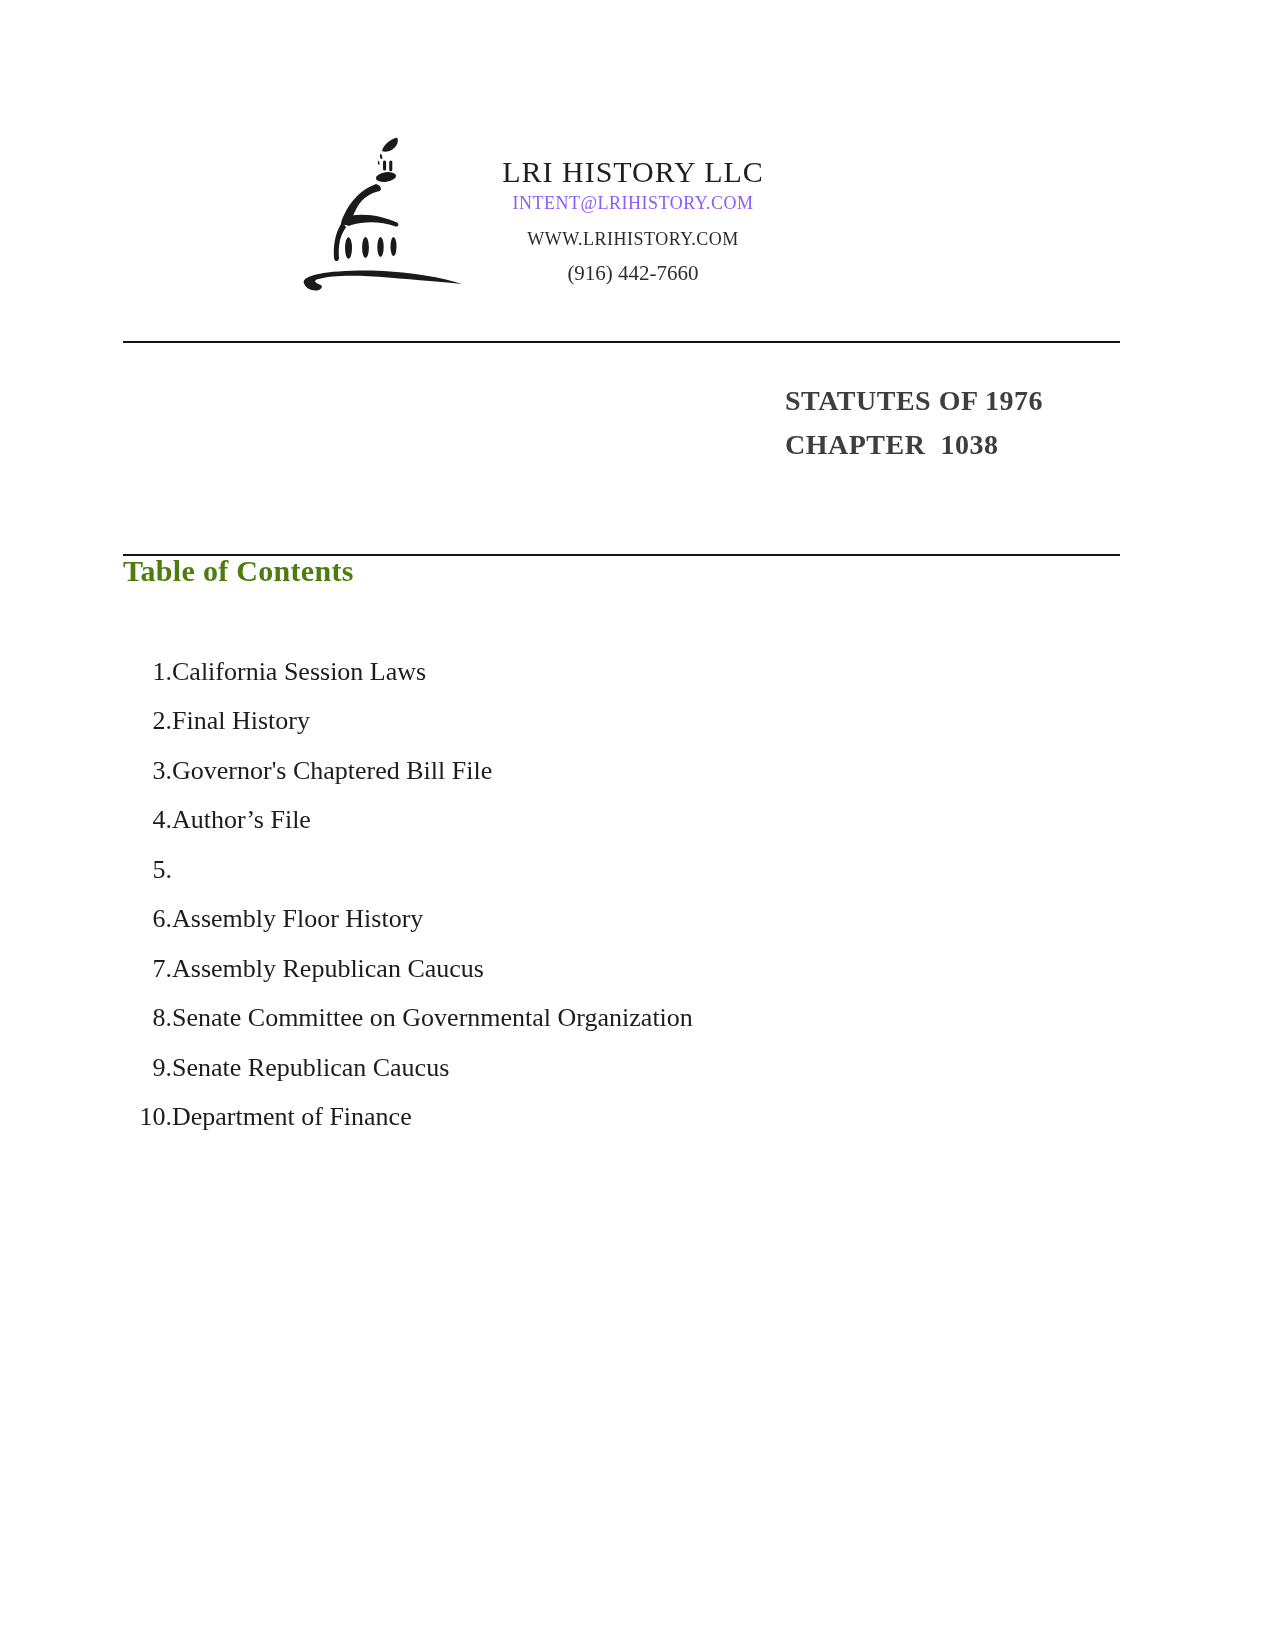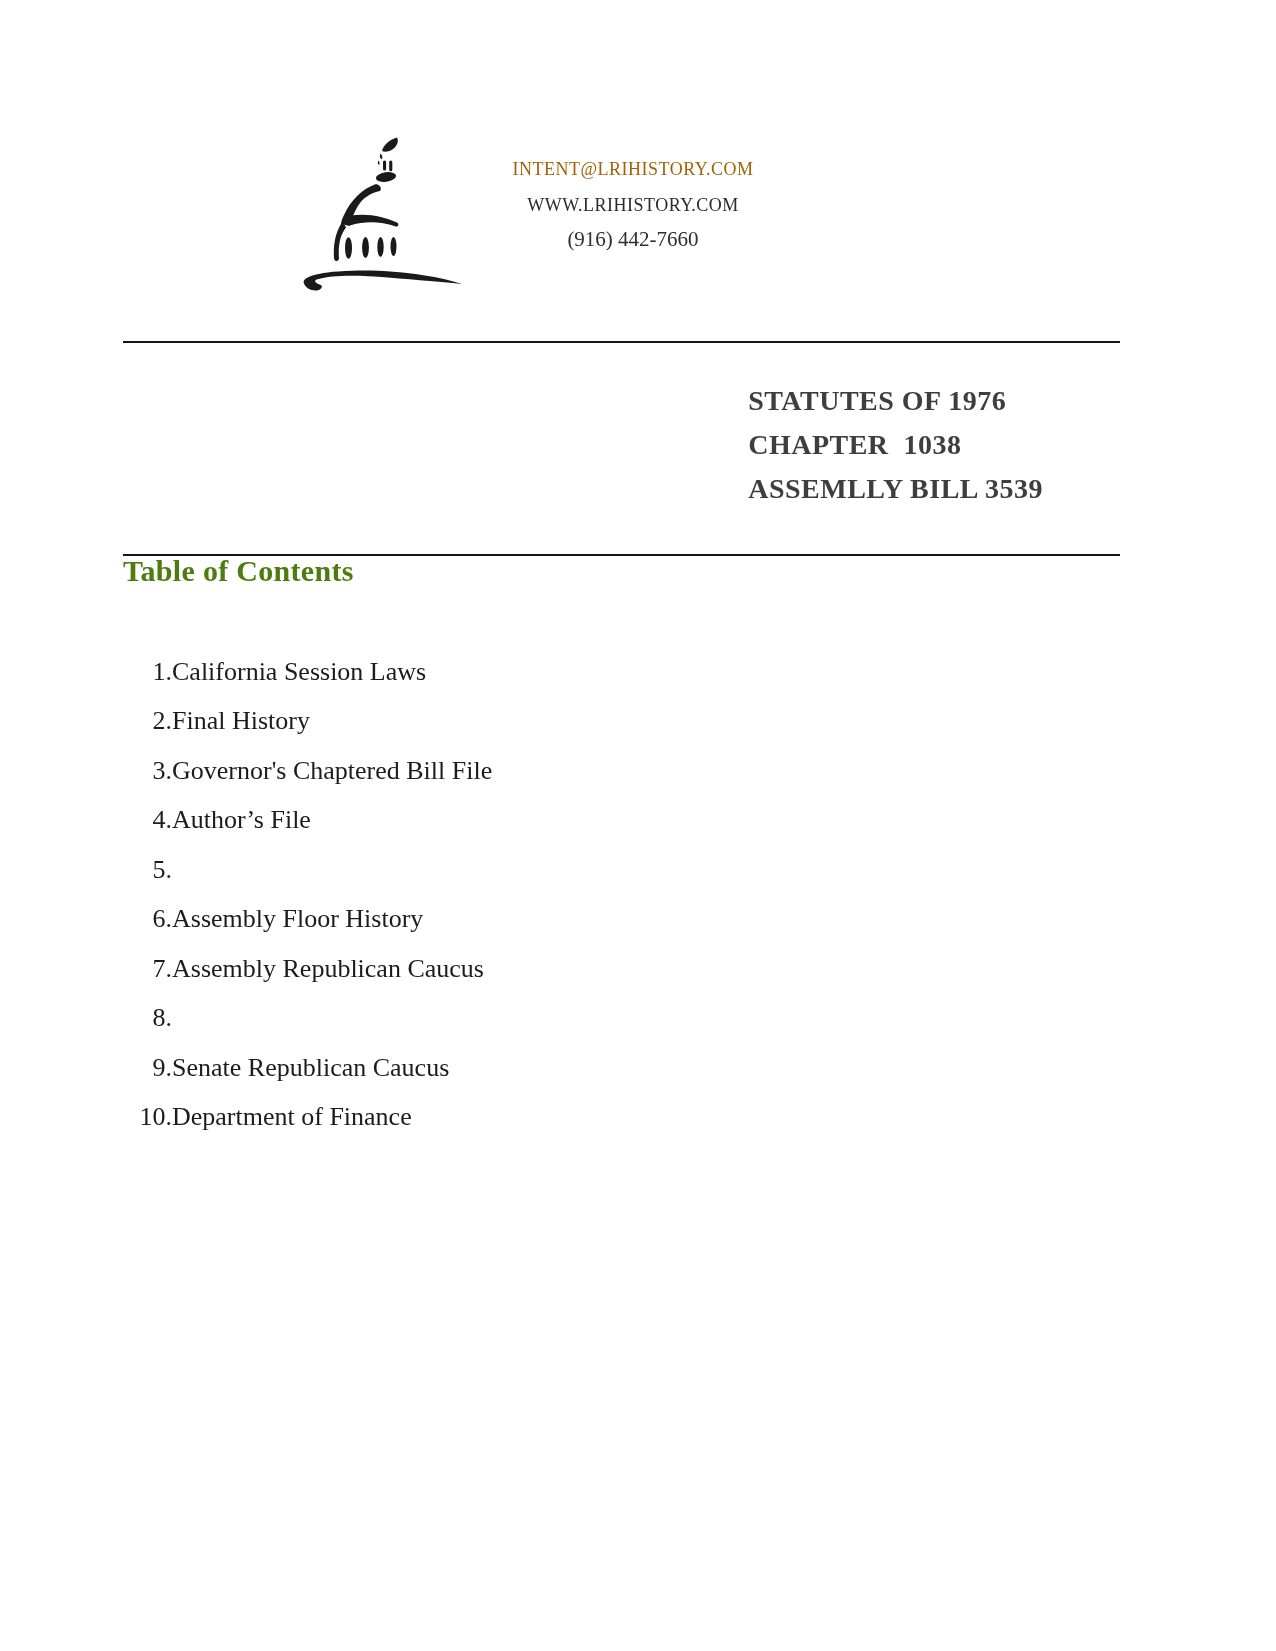--- a/index.html
+++ b/index.html
@@ -32,24 +32,23 @@
     text-align: center;
   }
   .company-name {
     font-size: 30px;
     letter-spacing: 1px;
     color: #1f1f1f;
     line-height: 40px;
     white-space: nowrap;
   }
   .contact-email {
-    margin-top: 6px;
     font-size: 18px;
     letter-spacing: 0.5px;
-    color: #a16207;
+    color: #8b5cf6;
     line-height: 23px;
   }
   .contact-web {
     margin-top: 13px;
     font-size: 18px;
     letter-spacing: 0.5px;
     color: #2a2a2a;
     line-height: 23px;
   }
   .contact-phone {
@@ -147,32 +146,32 @@
                C13,144 6.5,147 7.8,151
                C9.2,156.2 16,159.4 22,158.2
                C26,157.3 27.2,154 24.2,152.8
                C19,150.8 17.2,148.6 21.5,147.3
                C36,143 62,143 92,145.6
                C122,148.2 148,150.4 166,152 Z"></path>
     </g>
   </svg>
 
   <div class="header-text">
+    <div class="company-name">LRI HISTORY LLC</div>
     <div class="contact-email">INTENT@LRIHISTORY.COM</div>
     <div class="contact-web">WWW.LRIHISTORY.COM</div>
     <div class="contact-phone">(916) 442-7660</div>
   </div>
 
   <div class="rule rule-top"></div>
   <div class="rule rule-bottom"></div>
 
   <div class="reference-block">
     <div class="reference-line">STATUTES OF 1976</div>
     <div class="reference-line">CHAPTER  1038</div>
-    <div class="reference-line">ASSEMLLY BILL 3539</div>
   </div>
 
   <div class="toc-heading">Table of Contents</div>
 
   <div class="toc-list">
     <div class="toc-item">
       <span class="toc-num">1.</span>
       <span class="toc-label">California Session Laws</span>
     </div>
     <div class="toc-item">
@@ -193,20 +192,21 @@
     <div class="toc-item">
       <span class="toc-num">6.</span>
       <span class="toc-label">Assembly Floor History</span>
     </div>
     <div class="toc-item">
       <span class="toc-num">7.</span>
       <span class="toc-label">Assembly Republican Caucus</span>
     </div>
     <div class="toc-item">
       <span class="toc-num">8.</span>
+      <span class="toc-label">Senate Committee on Governmental Organization</span>
     </div>
     <div class="toc-item">
       <span class="toc-num">9.</span>
       <span class="toc-label">Senate Republican Caucus</span>
     </div>
     <div class="toc-item">
       <span class="toc-num">10.</span>
       <span class="toc-label">Department of Finance</span>
     </div>
   </div>

